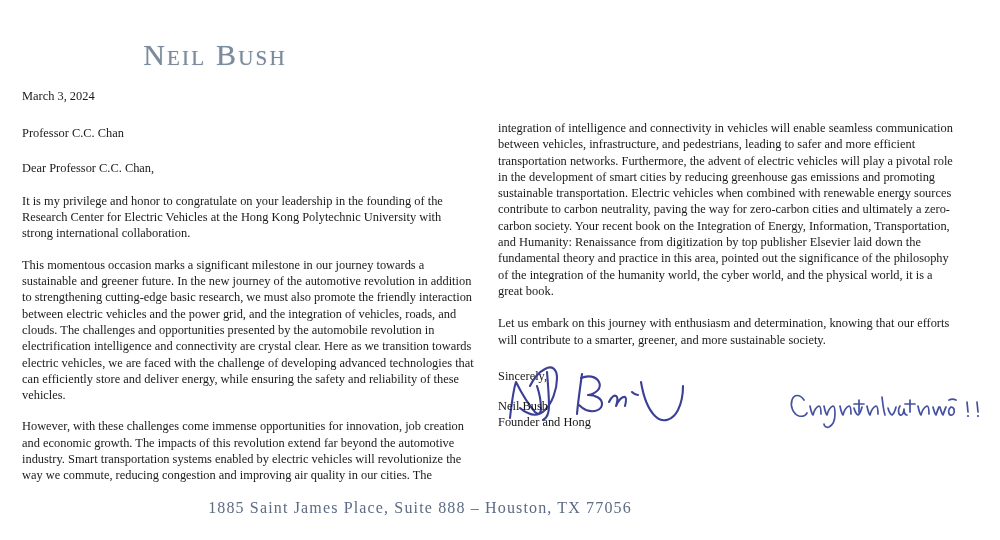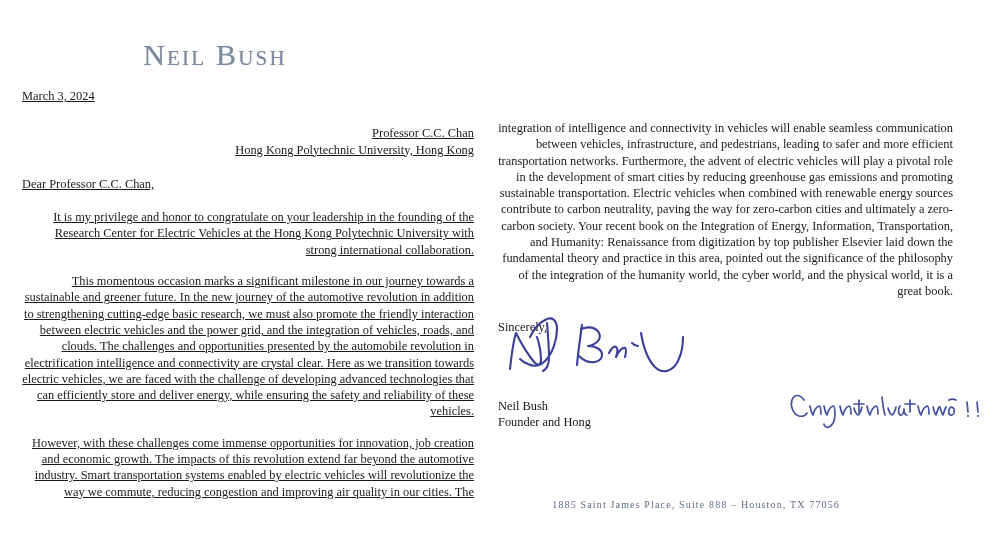--- a/index.html
+++ b/index.html
@@ -37,38 +37,37 @@
   .col {
     position: absolute;
     font-size: 12.4px;
     line-height: 16.3px;
     color: #1a1a1a;
   }
   .col-left {
     top: 88px;
     left: 22px;
     width: 452px;
-    text-decoration: underline;
   }
   .col-right {
     top: 120px;
     left: 498px;
     width: 455px;
   }
 
   .date-line { margin: 0 0 21px 0; }
 
   .addr-block { margin: 0 0 18px 0; }
-  .addr-block div { margin: 0; text-align: right; }
+  .addr-block div { margin: 0; }
 
   .salutation { margin: 0 0 17px 0; }
 
   p.para {
     margin: 0 0 15px 0;
-    text-align: right;
+    text-align: left;
   }
   .col-right p.para { margin-bottom: 16px; }
 
   
   .sign-off {
     position: relative;
     margin-top: 20px;
     height: 62px;
   }
   .sincerely {
@@ -104,55 +103,55 @@
     height: 56px;
   }
   .handnote svg { width: 100%; height: 100%; }
 
   
   .footer {
     position: absolute;
     top: 499px;
     left: 0;
     width: 840px;
-    text-align: right;
+    text-align: center;
     font-family: "Liberation Serif", serif;
-    font-size: 10px;
+    font-size: 16px;
     letter-spacing: 1.15px;
     color: #5d6b84;
     white-space: nowrap;
   }
 </style>
 </head>
 <body>
 
 <div class="letterhead">Neil Bush</div>
 
 <div class="col col-left">
 
   <div class="date-line">March 3, 2024</div>
 
   <div class="addr-block">
     <div>Professor C.C. Chan</div>
-    <div>Hong Kong Polytechnic University, Hong Kong</div>
   </div>
 
   <div class="salutation">Dear Professor C.C. Chan,</div>
 
   <p class="para">It is my privilege and honor to congratulate on your leadership in the founding of the Research Center for Electric Vehicles at the Hong Kong Polytechnic University with strong international collaboration.</p>
 
   <p class="para">This momentous occasion marks a significant milestone in our journey towards a sustainable and greener future. In the new journey of the automotive revolution in addition to strengthening cutting-edge basic research, we must also promote the friendly interaction between electric vehicles and the power grid, and the integration of vehicles, roads, and clouds. The challenges and opportunities presented by the automobile revolution in electrification intelligence and connectivity are crystal clear. Here as we transition towards electric vehicles, we are faced with the challenge of developing advanced technologies that can efficiently store and deliver energy, while ensuring the safety and reliability of these vehicles.</p>
 
   <p class="para">However, with these challenges come immense opportunities for innovation, job creation and economic growth. The impacts of this revolution extend far beyond the automotive industry. Smart transportation systems enabled by electric vehicles will revolutionize the way we commute, reducing congestion and improving air quality in our cities. The</p>
 </div>
 
 <div class="col col-right">
 
   <p class="para">integration of intelligence and connectivity in vehicles will enable seamless communication between vehicles, infrastructure, and pedestrians, leading to safer and more efficient transportation networks. Furthermore, the advent of electric vehicles will play a pivotal role in the development of smart cities by reducing greenhouse gas emissions and promoting sustainable transportation. Electric vehicles when combined with renewable energy sources contribute to carbon neutrality, paving the way for zero-carbon cities and ultimately a zero-carbon society. Your recent book on the Integration of Energy, Information, Transportation, and Humanity: Renaissance from digitization by top publisher Elsevier laid down the fundamental theory and practice in this area, pointed out the significance of the philosophy of the integration of the humanity world, the cyber world, and the physical world, it is a great book.</p>
 
+  <p class="para">Let us embark on this journey with enthusiasm and determination, knowing that our efforts will contribute to a smarter, greener, and more sustainable society.</p>
 
   <div class="sign-off">
     <span class="sincerely">Sincerely,</span>
 
     <svg class="signature-svg" viewBox="0 0 185 74" aria-label="Neil Bush handwritten signature">
       <g fill="none" stroke="#3b3f96" stroke-width="2.1" stroke-linecap="round" stroke-linejoin="round">
         <path d="M2,62 C4,44 6,32 8,26 C13,36 20,48 27,56 C30,59 33,58 33,53 C33,45 31,36 29,30"></path>
         <path d="M22,30 C26,22 31,16 37,13 C44,9 49,13 49,22 C49,34 44,47 37,54 C32,59 26,60 20,57 C15,55 12,52 12,52"></path>
         <path d="M39,16 C40,28 41,40 41,50 C41,57 39,62 35,64"></path>
         <path d="M74,18 C72,32 70,46 69,58"></path>

